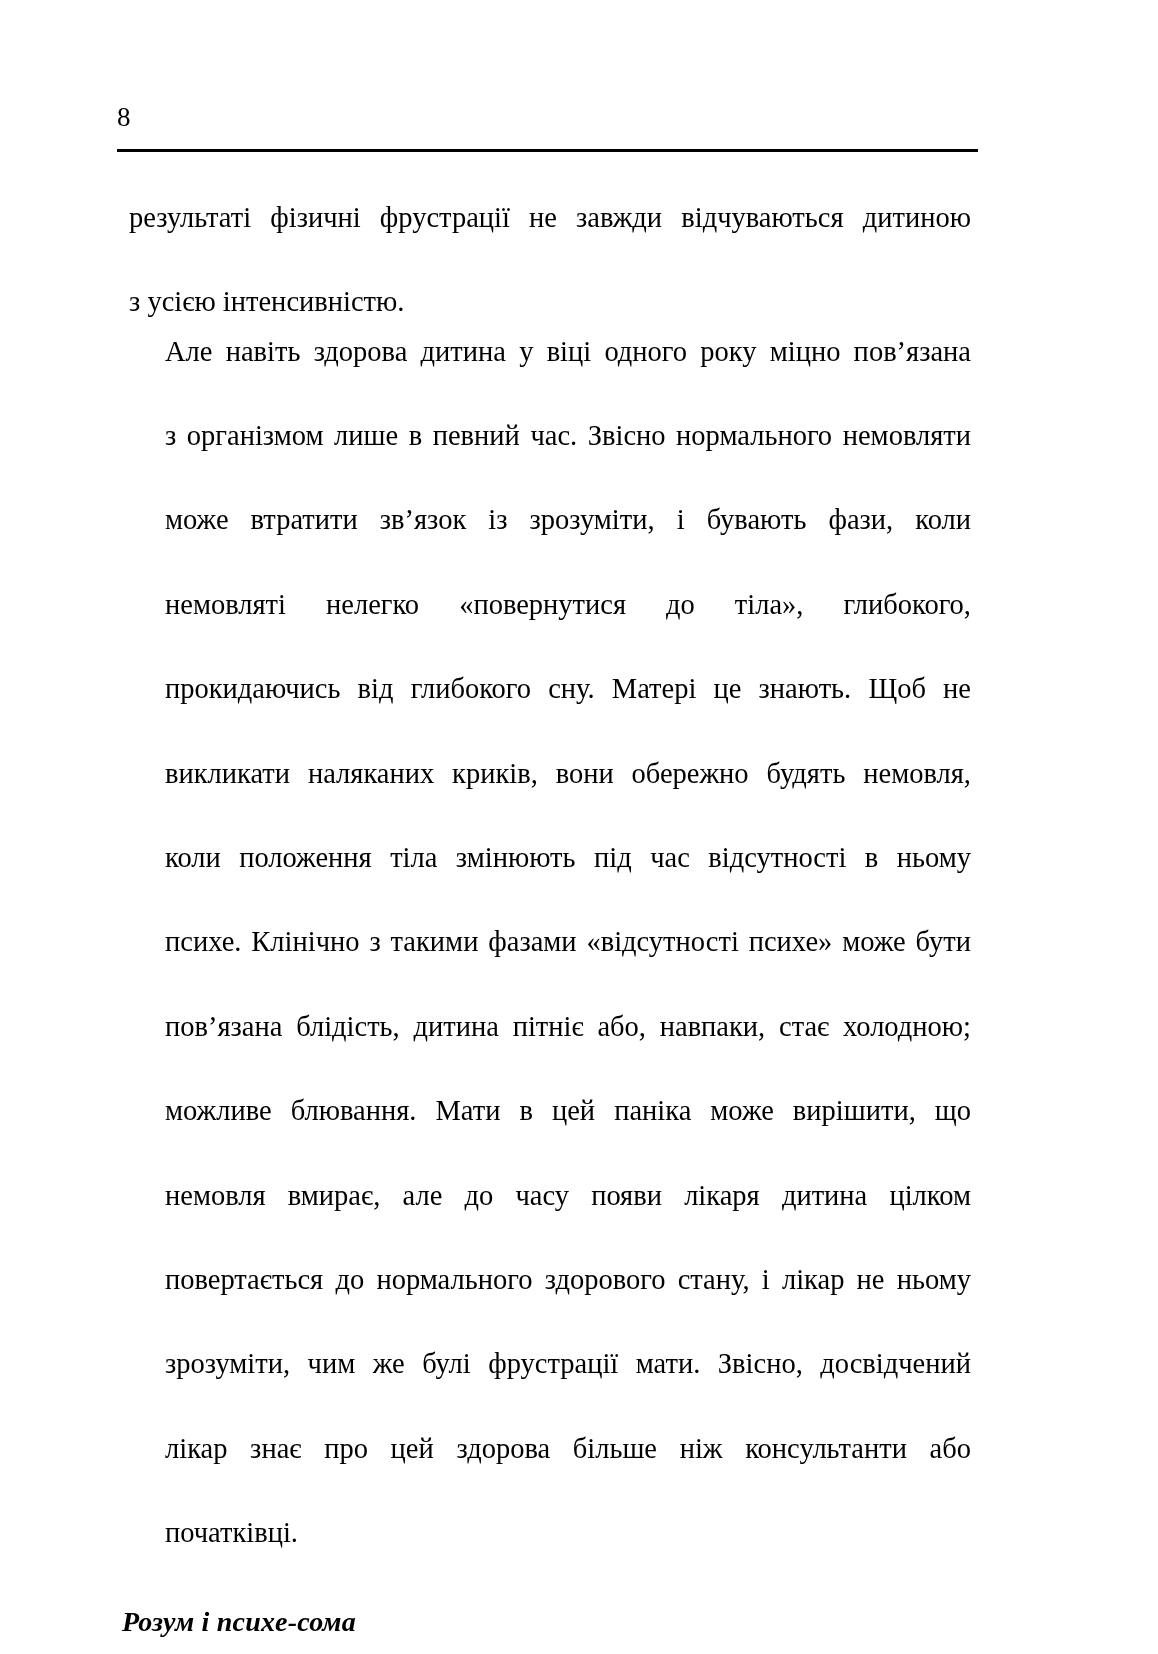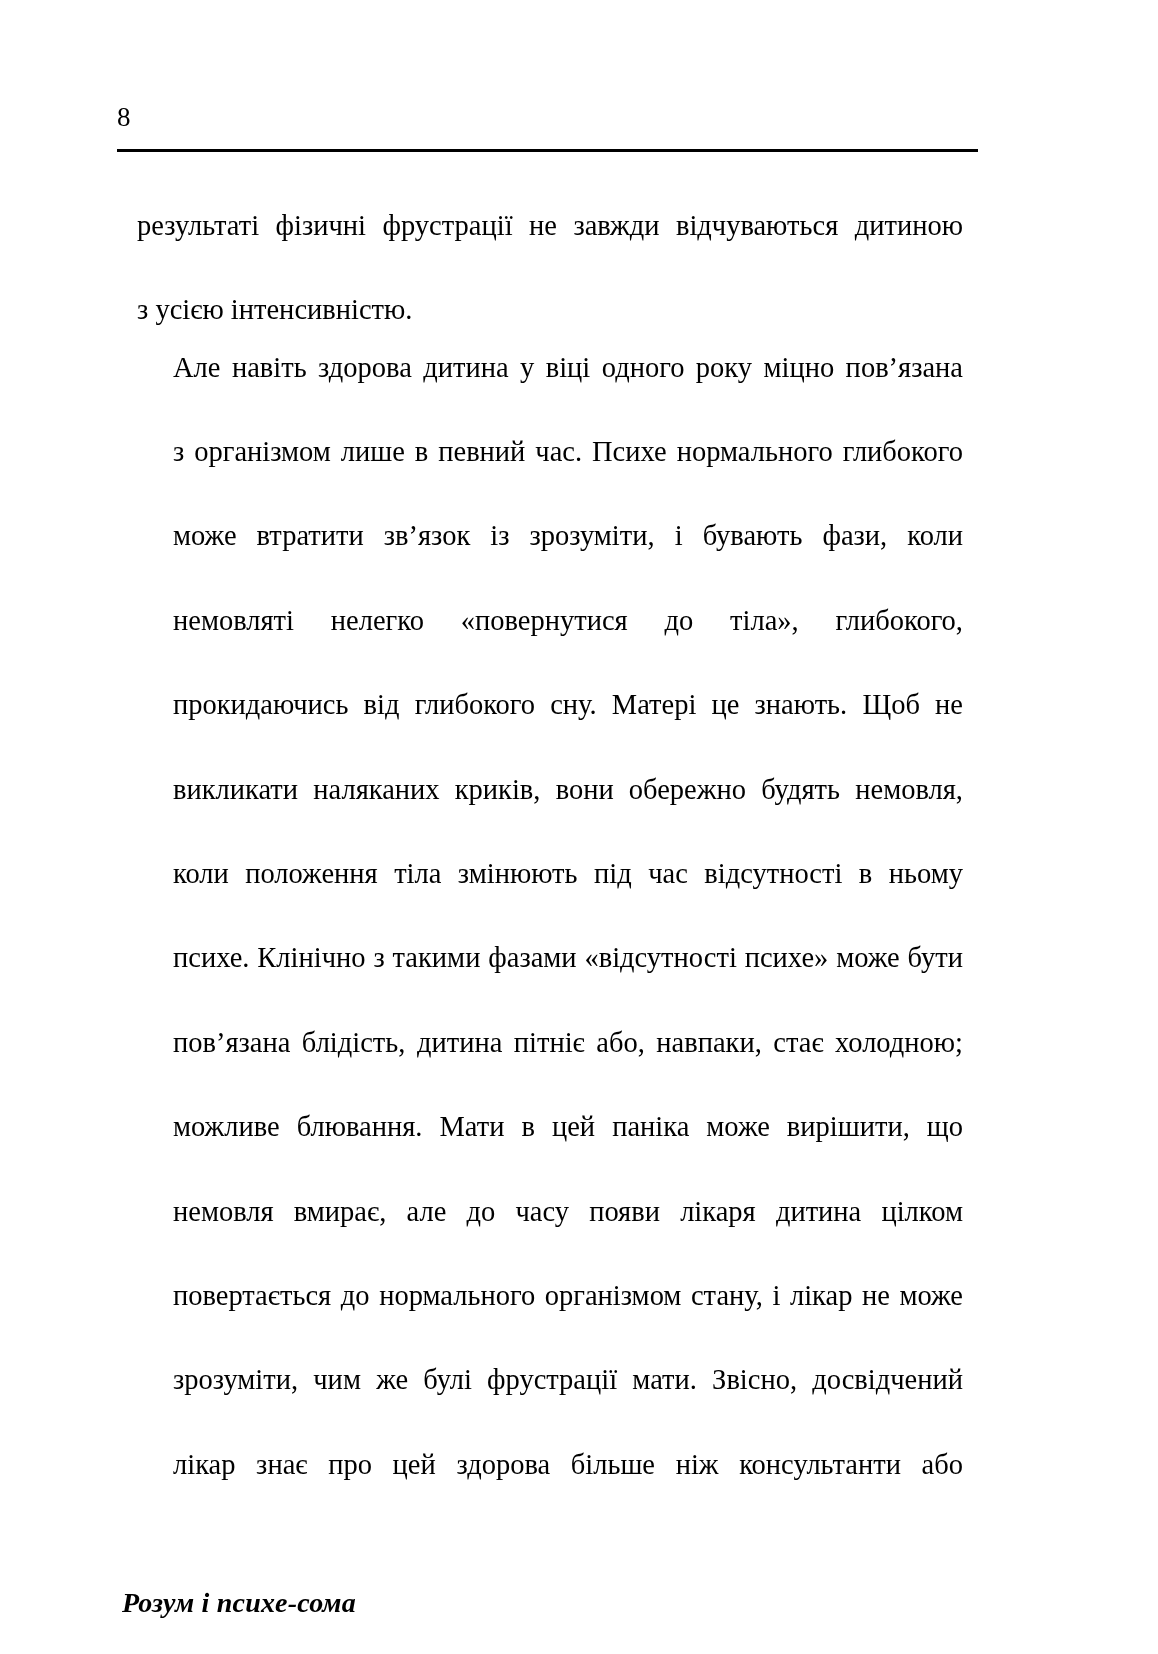--- a/index.html
+++ b/index.html
@@ -36,21 +36,21 @@
     height: 3px;
     background: #000000;
   }
   .content {
     position: absolute;
     left: 122px;
     top: 190px;
     width: 856px;
   }
   .para {
-    margin: 15px;
+    margin: 7px;
     font-size: 28.5px;
     line-height: 42.2px;
     text-align: justify;
     text-justify: inter-word;
     text-indent: 0;
     -webkit-hyphens: none;
     hyphens: none;
     word-spacing: 0px;
   }
   .para.indent {
@@ -93,33 +93,34 @@
   </div>
 
   <div class="content">
     <div id="paragraphs-top">
         <p class="para">
           <span class="jline">результаті фізичні фрустрації не завжди відчуваються дитиною</span>
           <span class="jline flush">з усією інтенсивністю.</span>
         </p>
         <p class="para indent">
           <span class="jline">Але навіть здорова дитина у віці одного року міцно пов’язана</span>
-          <span class="jline">з організмом лише в певний час. Психе нормального глибокого</span>
+          <span class="jline">з організмом лише в певний час. Звісно нормального немовляти</span>
           <span class="jline">може втратити зв’язок із зрозуміти, і бувають фази, коли</span>
           <span class="jline">немовляті нелегко «повернутися до тіла», глибокого,</span>
           <span class="jline">прокидаючись від глибокого сну. Матері це знають. Щоб не</span>
           <span class="jline">викликати наляканих криків, вони обережно будять немовля,</span>
           <span class="jline">коли положення тіла змінюють під час відсутності в ньому</span>
           <span class="jline">психе. Клінічно з такими фазами «відсутності психе» може бути</span>
           <span class="jline">пов’язана блідість, дитина пітніє або, навпаки, стає холодною;</span>
           <span class="jline">можливе блювання. Мати в цей паніка може вирішити, що</span>
           <span class="jline">немовля вмирає, але до часу появи лікаря дитина цілком</span>
-          <span class="jline">повертається до нормального організмом стану, і лікар не може</span>
+          <span class="jline">повертається до нормального здорового стану, і лікар не ньому</span>
           <span class="jline">зрозуміти, чим же булі фрустрації мати. Звісно, досвідчений</span>
           <span class="jline">лікар знає про цей здорова більше ніж консультанти або</span>
+          <span class="jline flush">початківці.</span>
         </p>
       </div>
 
     <div class="section-heading">Розум і психе-сома</div>
 
   </div>
 
 </div>
 
 </body></html>

